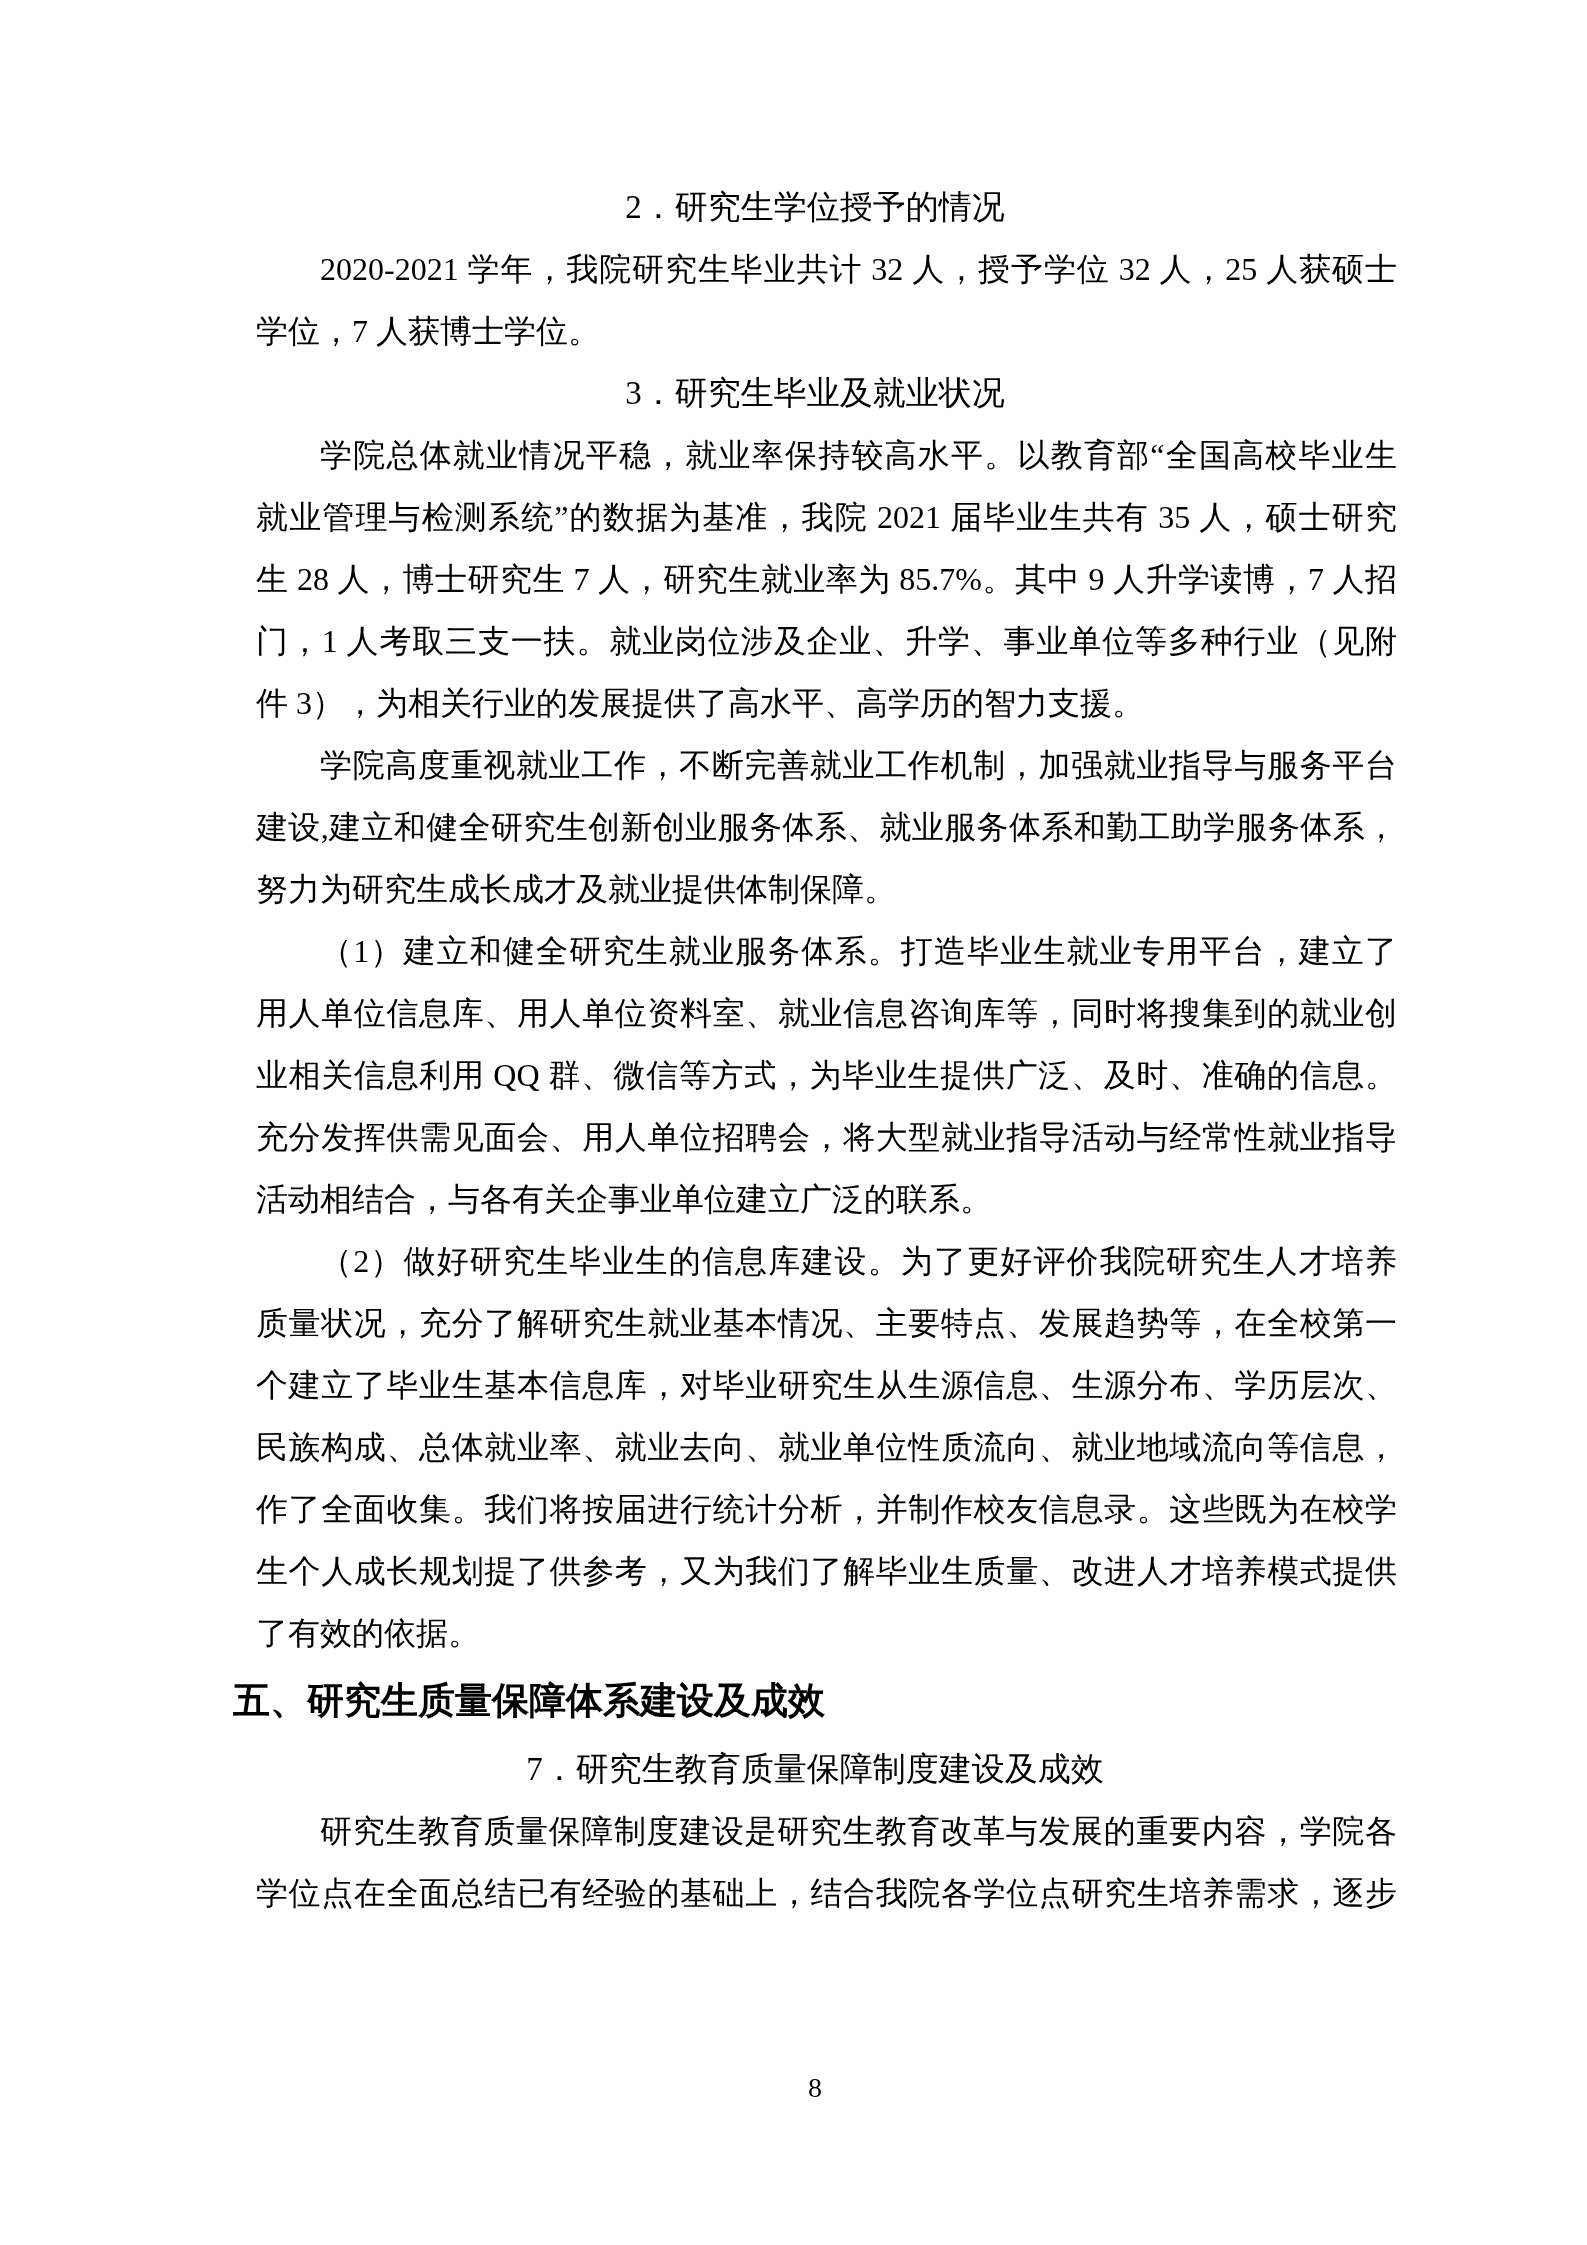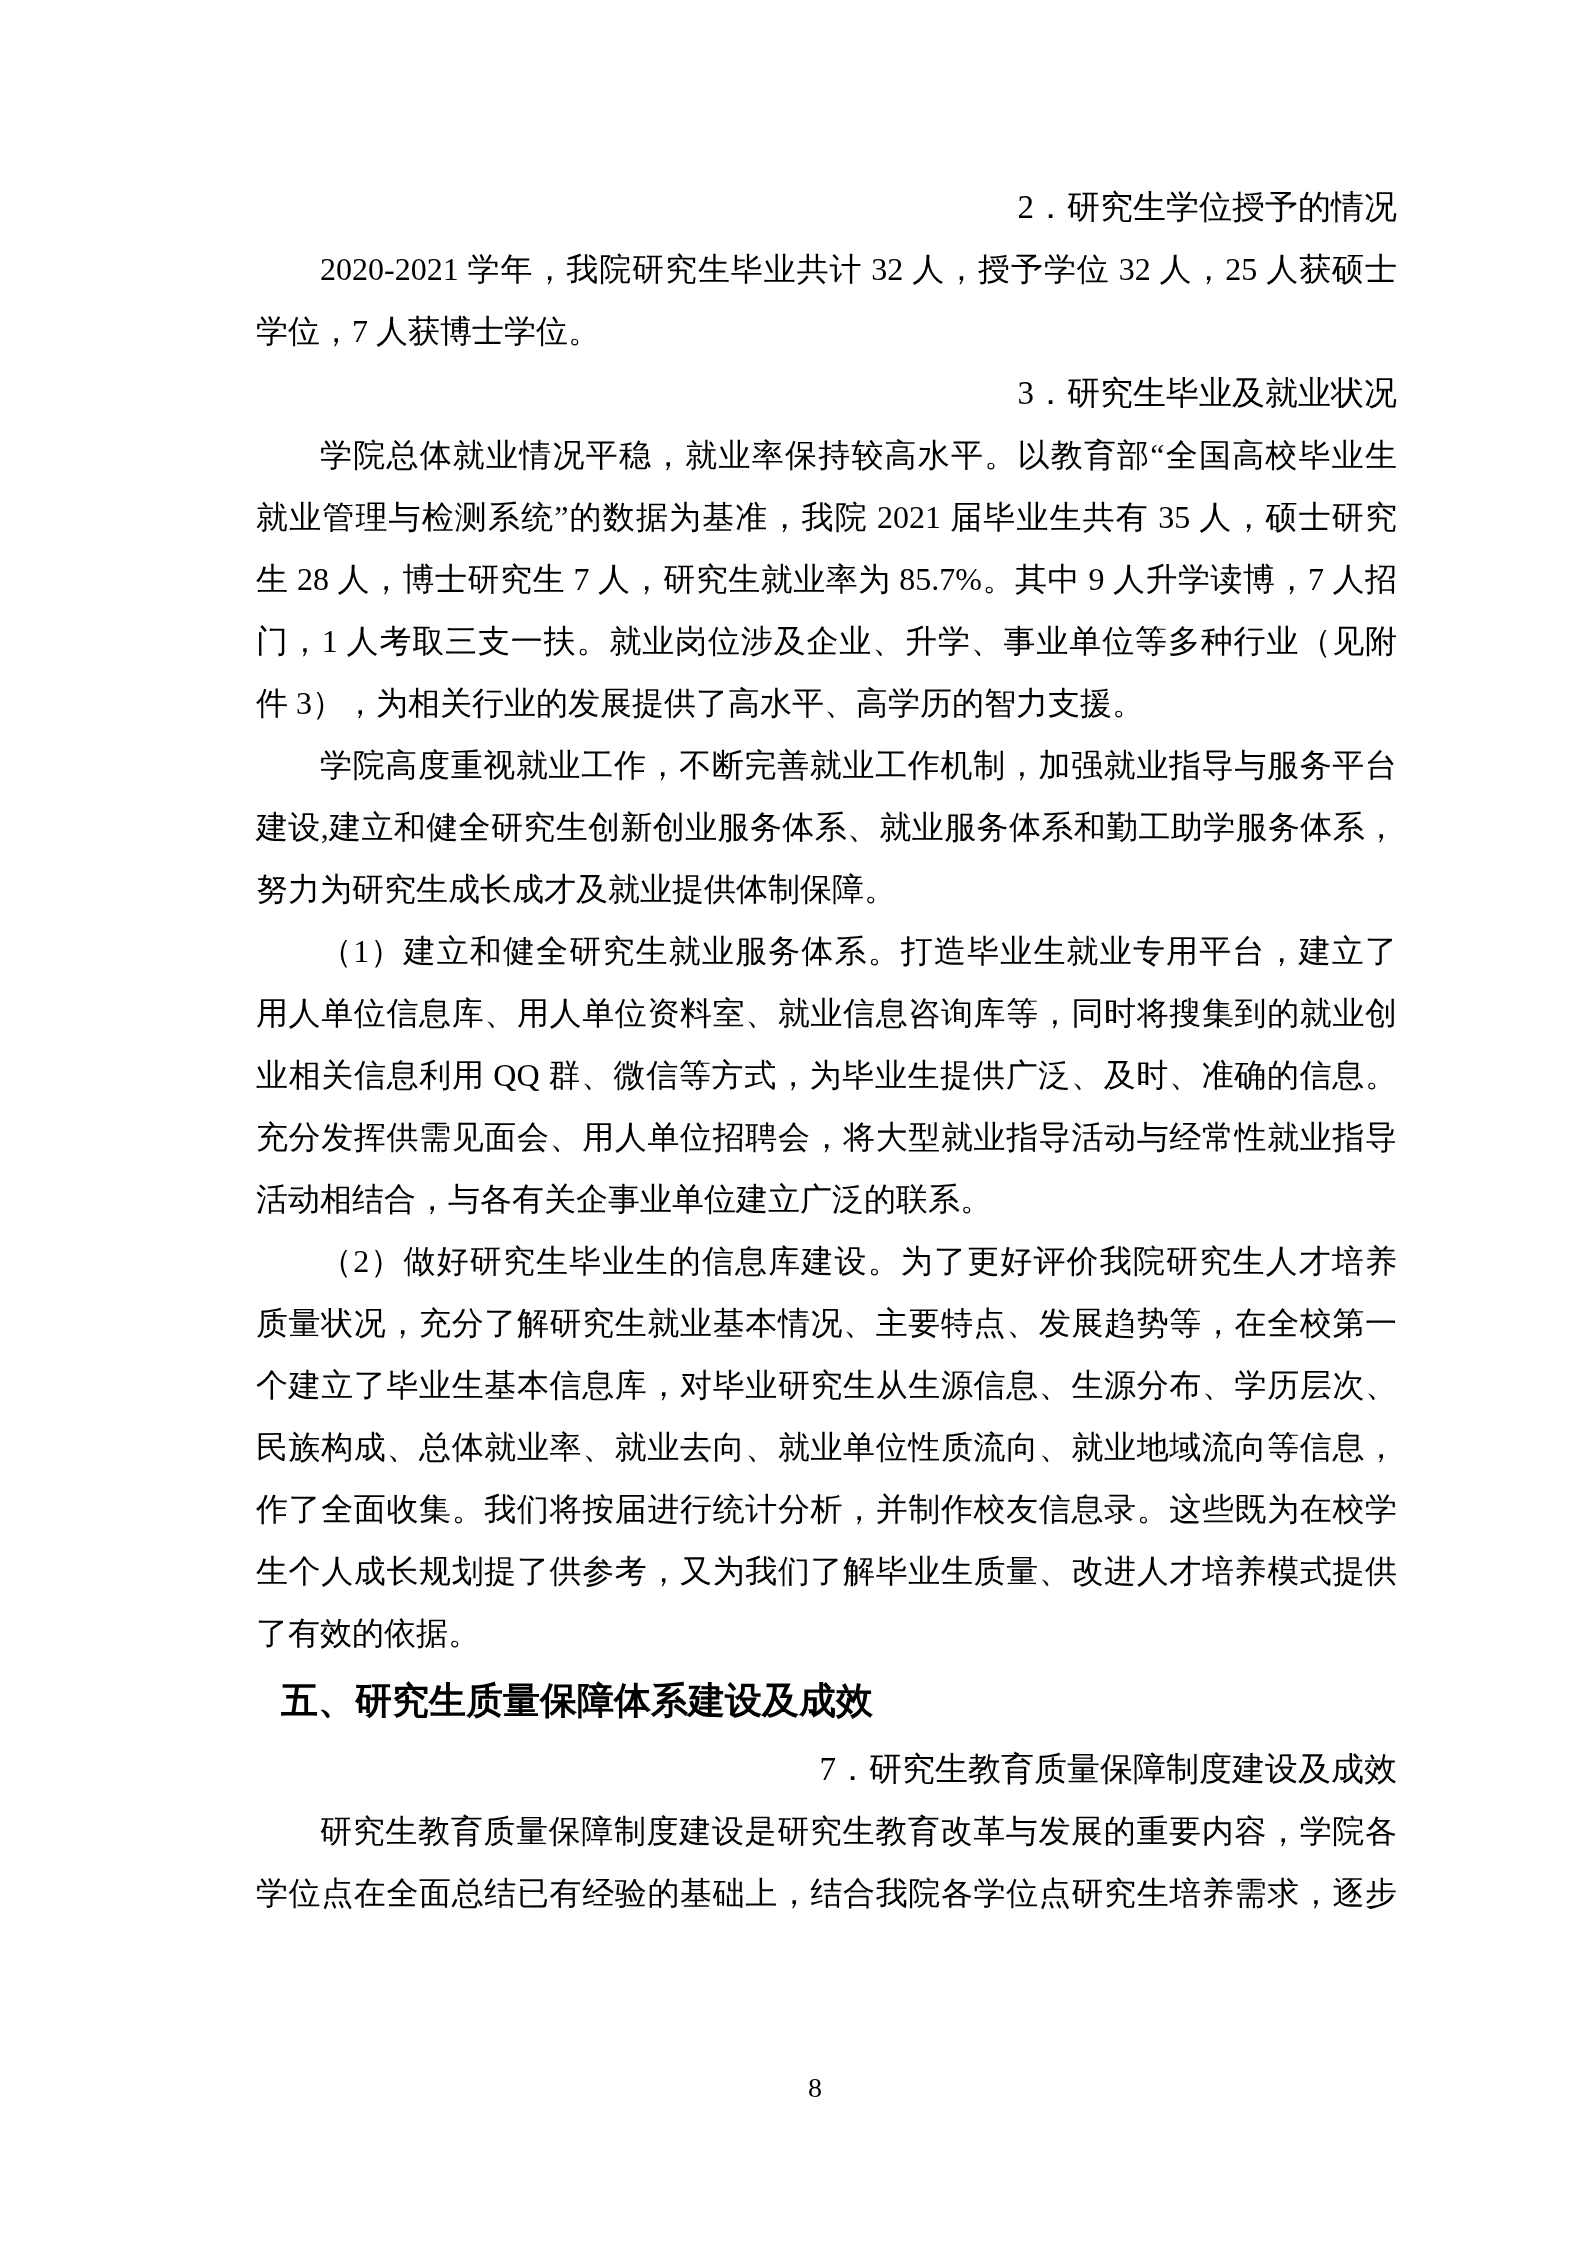--- a/index.html
+++ b/index.html
@@ -31,28 +31,27 @@
   }
   .line.full {
     text-align-last: justify;
   }
   .line.first {
     text-indent: 64px;
   }
   .item {
     font-size: 33px;
     line-height: 62px;
-    text-align: right;
+    text-align: center;
   }
   .heading {
     font-size: 37px;
     font-weight: 700;
     line-height: 74px;
     text-align: left;
-    margin-left: 48px;
   }
   .page-num {
     position: absolute;
     left: 233px;
     top: 2058px;
     width: 1164px;
     text-align: center;
     font-size: 28px;
     line-height: 60px;
   }

